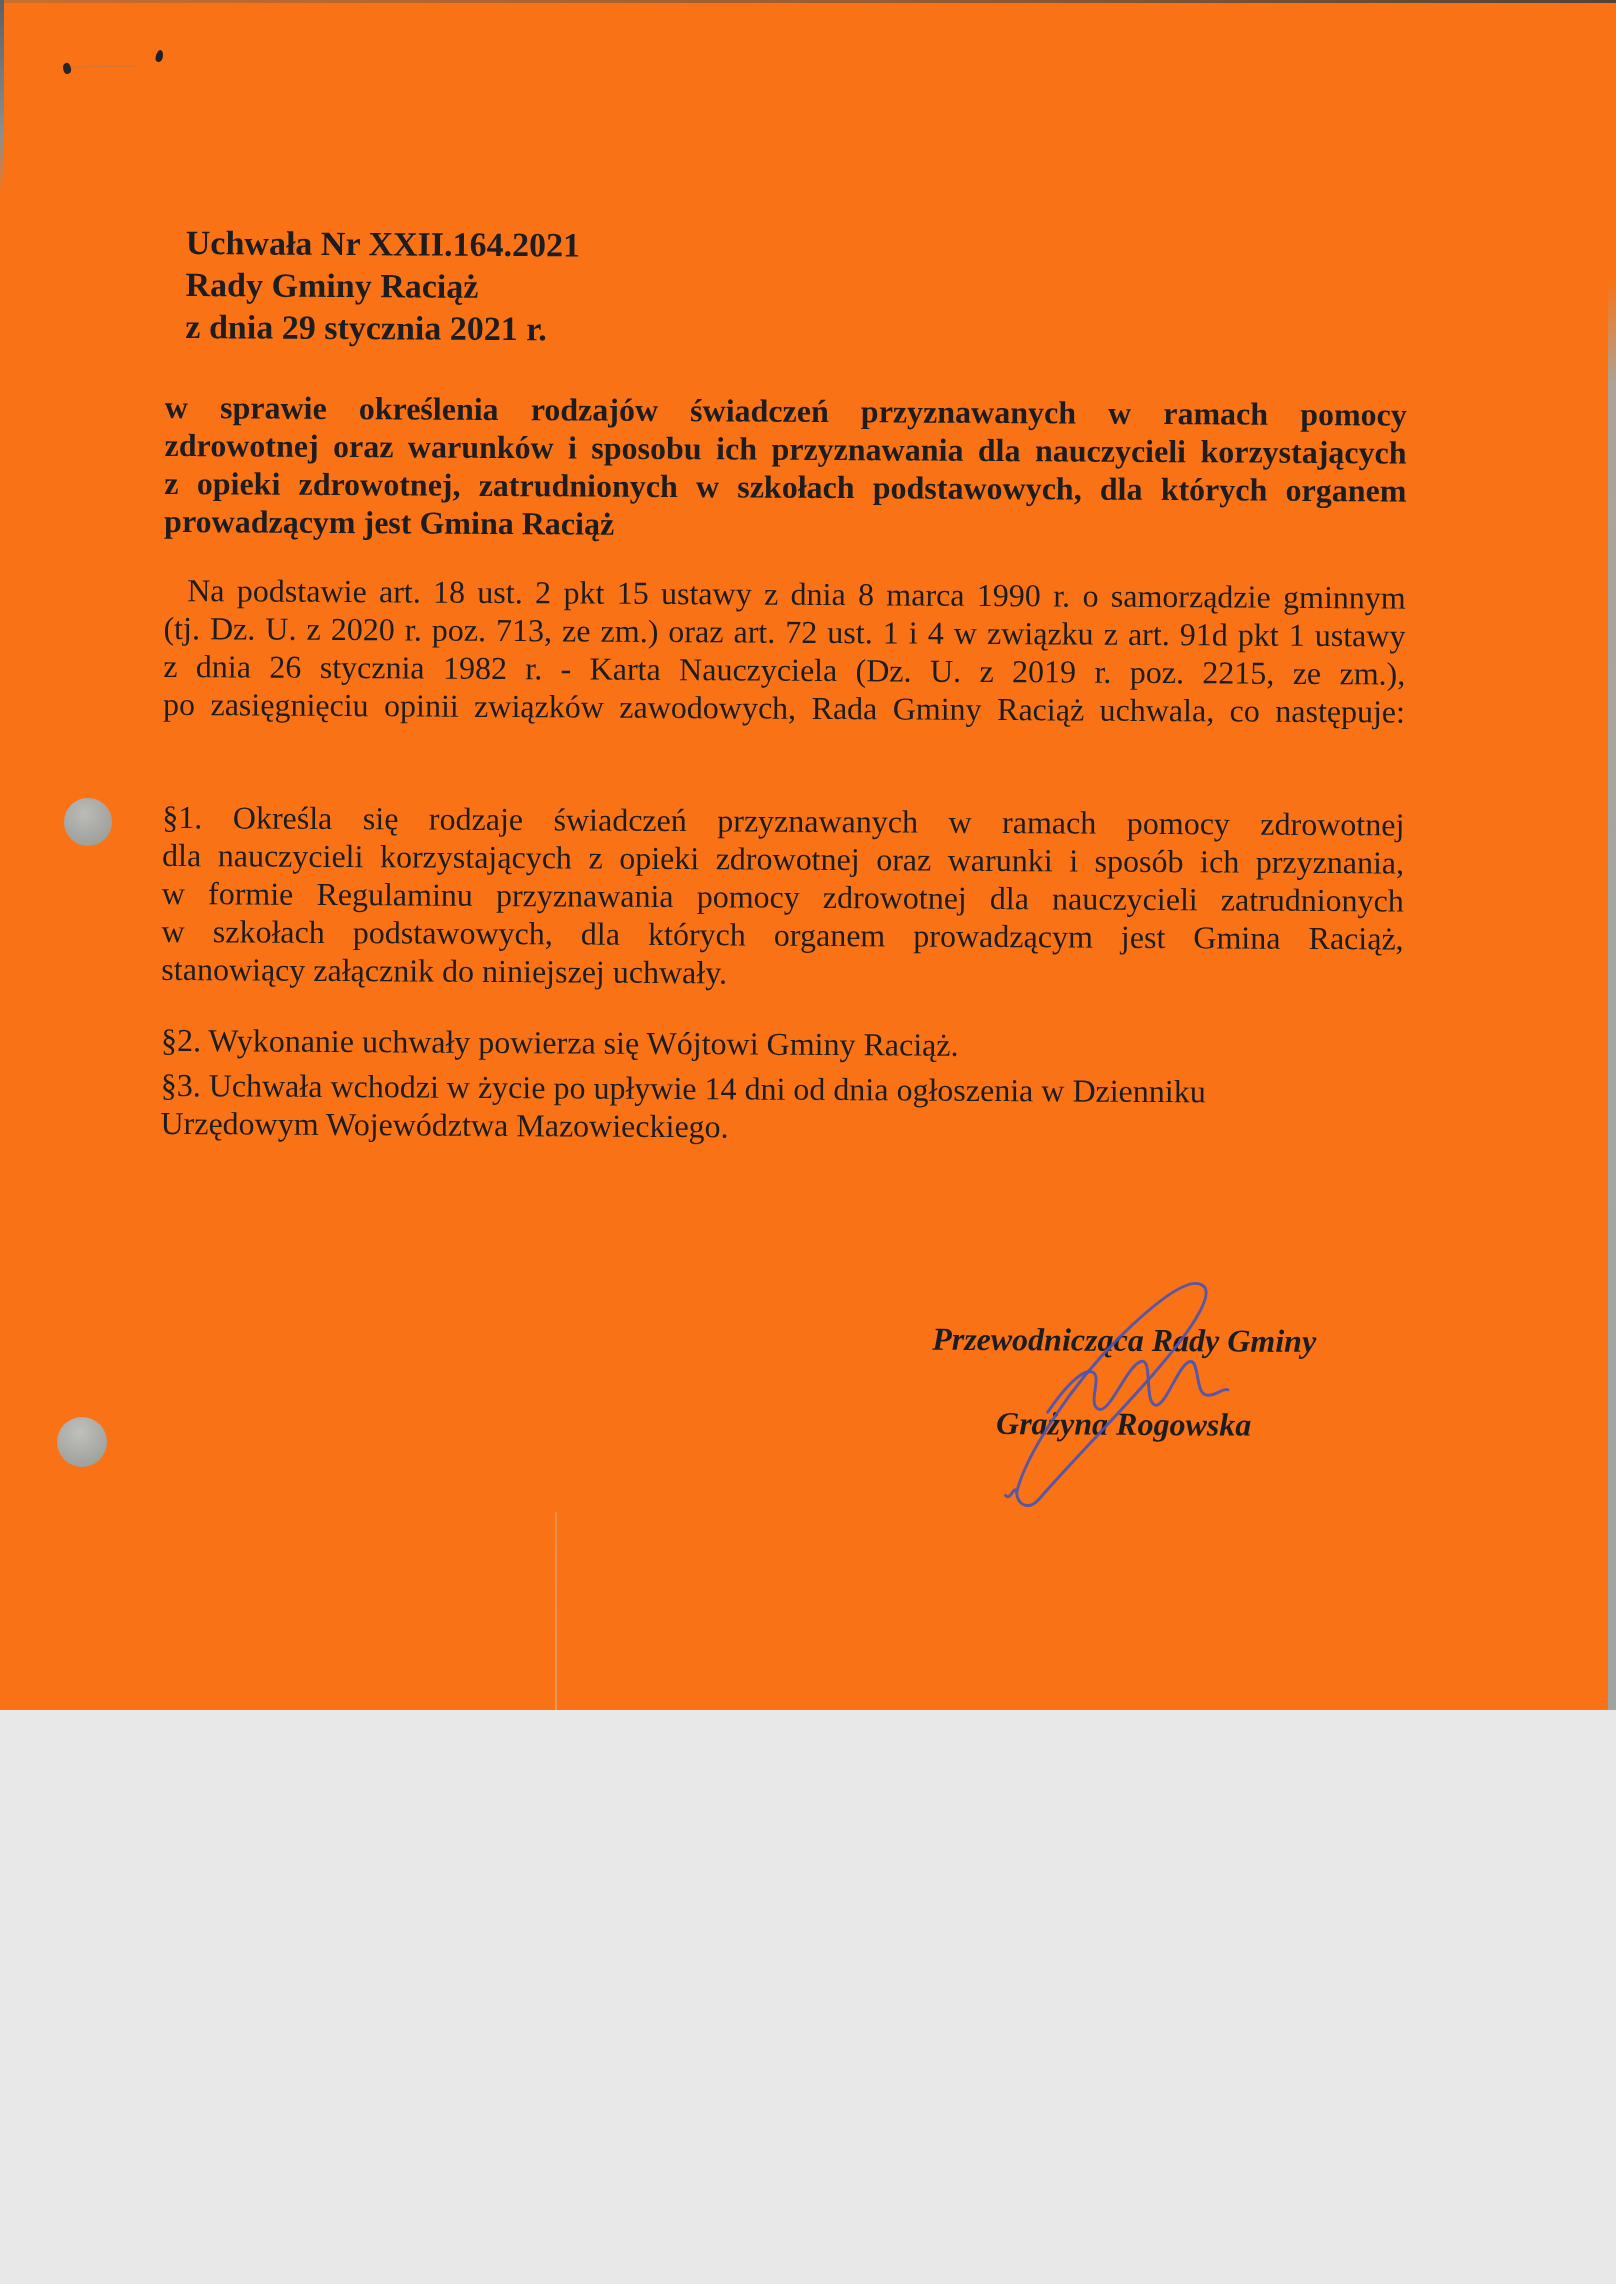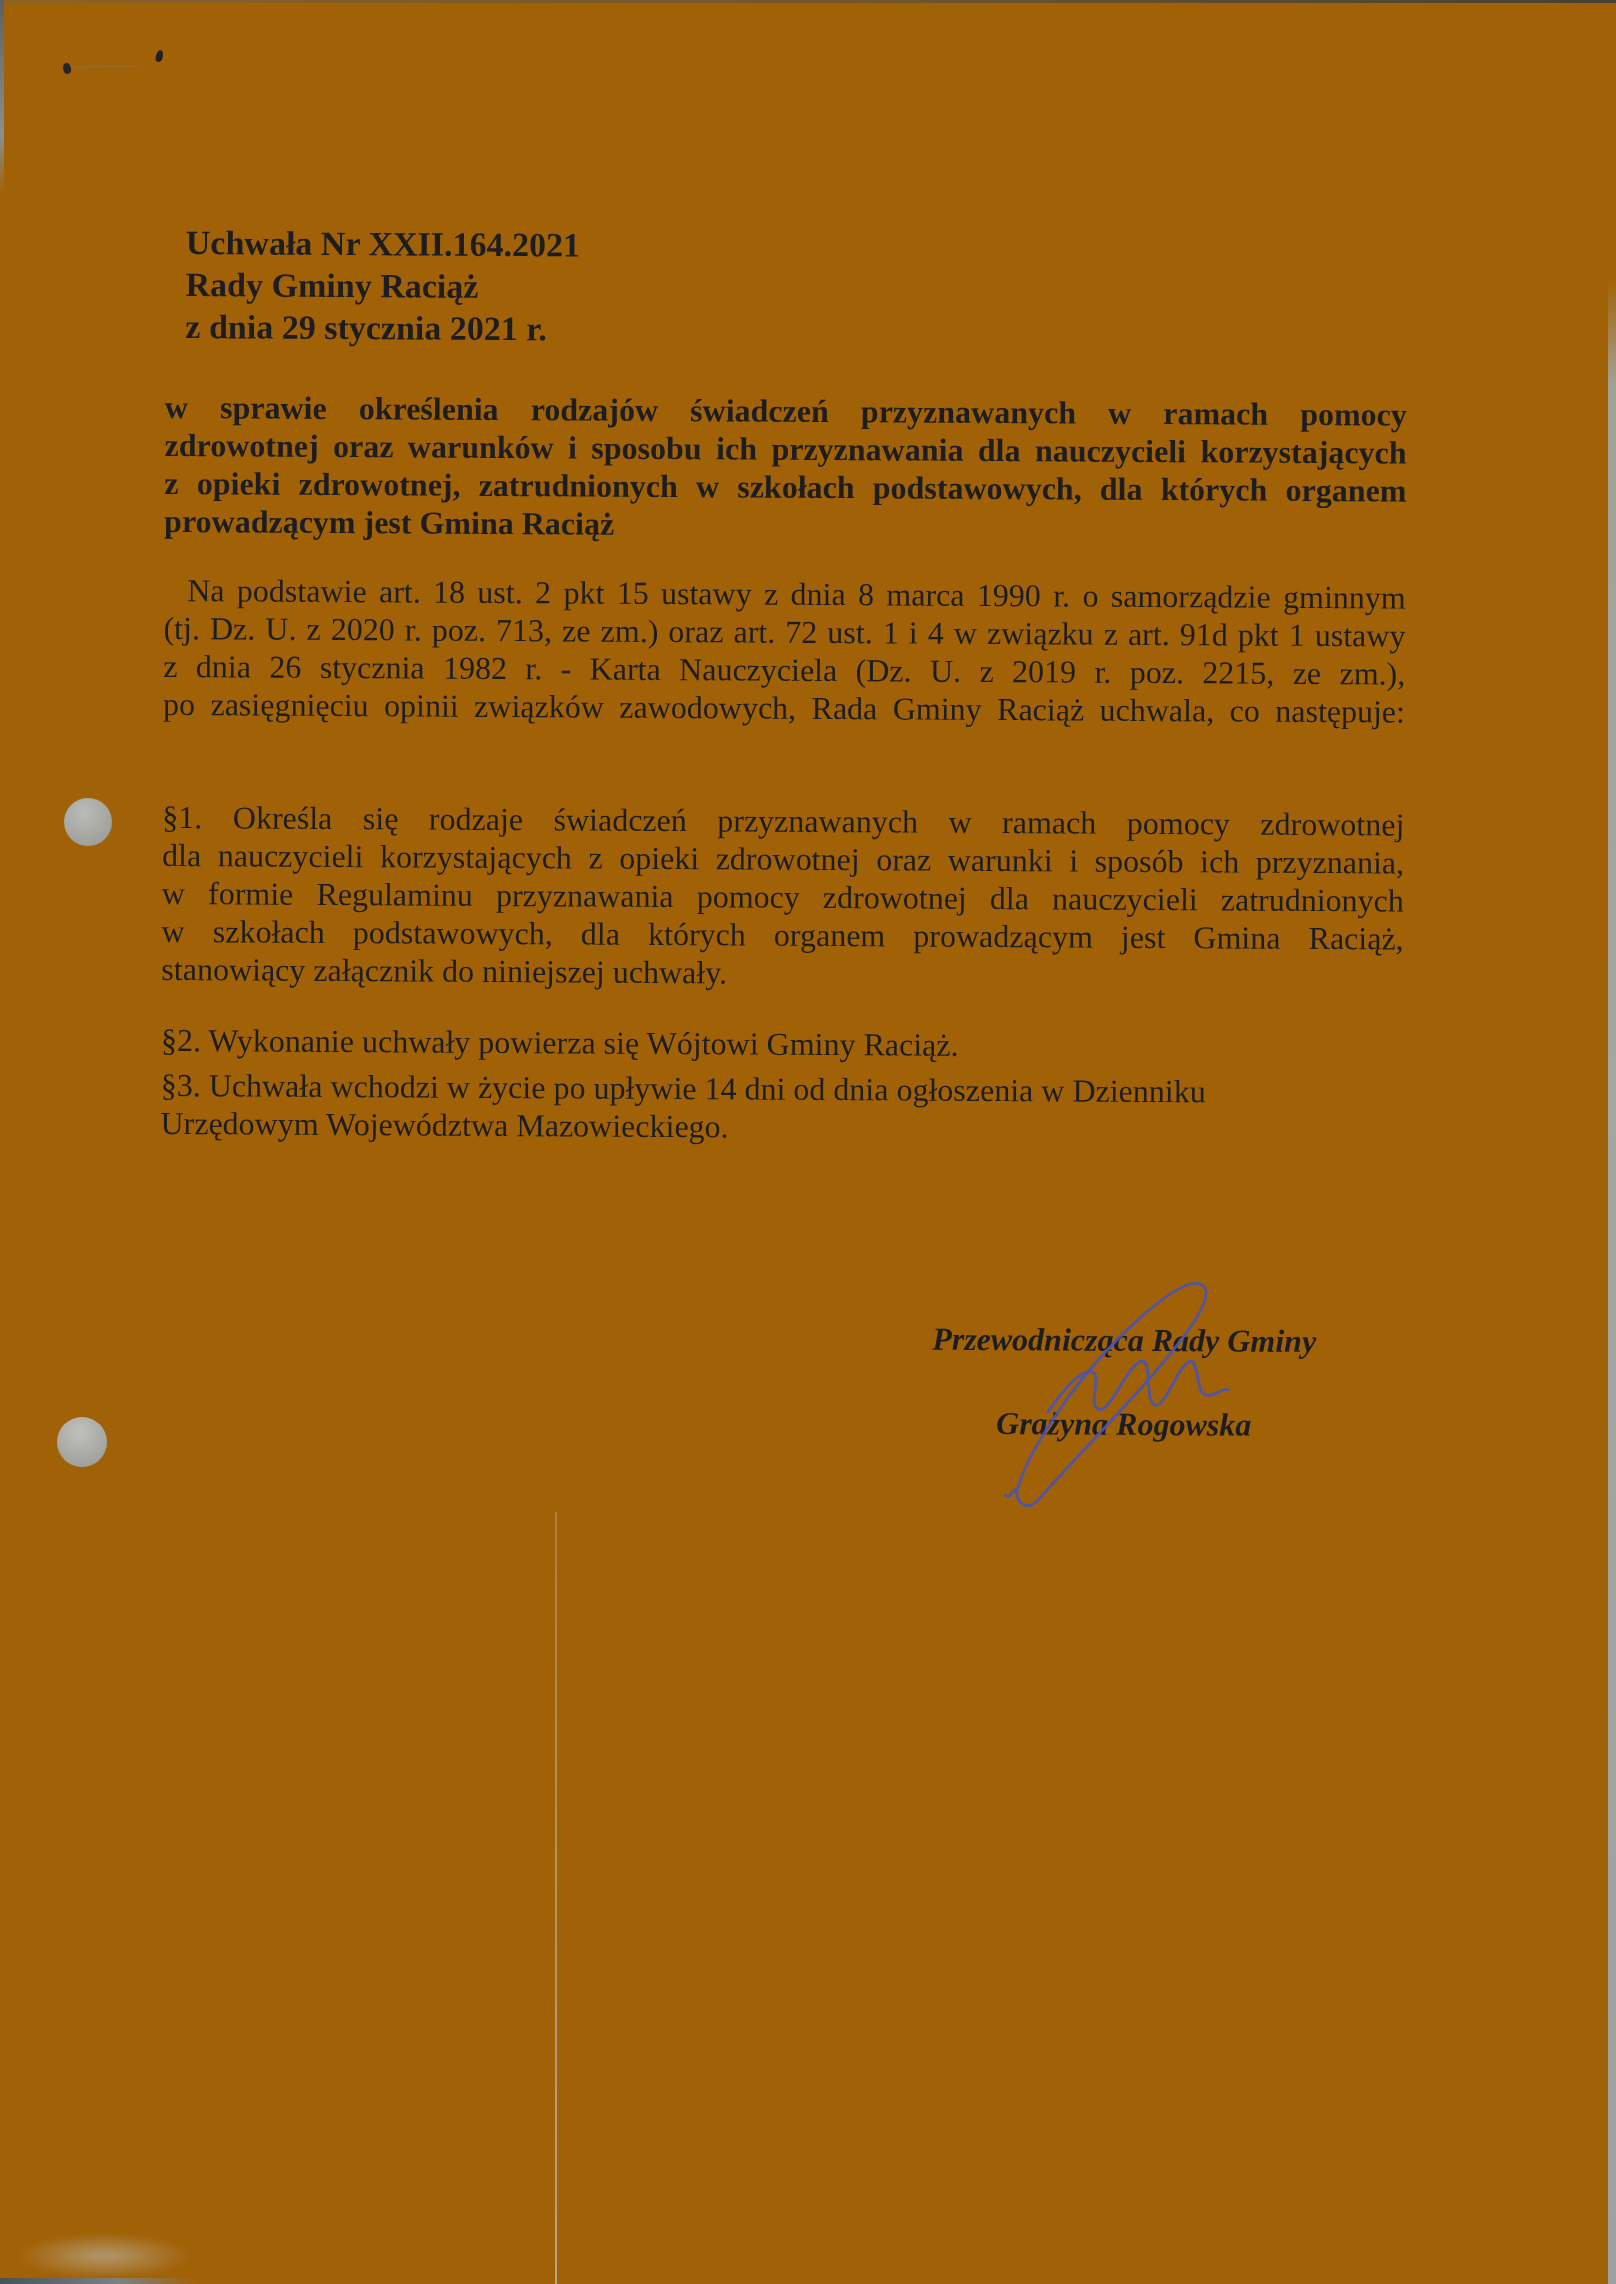--- a/index.html
+++ b/index.html
@@ -1,19 +1,19 @@
 <!DOCTYPE html>
 <html style="font-size:10.4px"><head>
 <meta charset="utf-8">
 <style>
   html,body { margin:0; padding:0; background:#e8e8e8; }
   .page {
     position:relative;
-    width:1617px; height:2284px;
-    background:#a16207;
+    width:1617px; height:1710px;
+    background:#f97316;
     overflow:hidden;
     font-family:"Liberation Serif","DejaVu Serif",serif;
     color:#1d1d1f;
   }
   
   .content {
     position:absolute; left:0; top:0; width:1617px; height:2284px;
     transform:rotate(0.35deg);
     transform-origin:166px 222px;
   }

